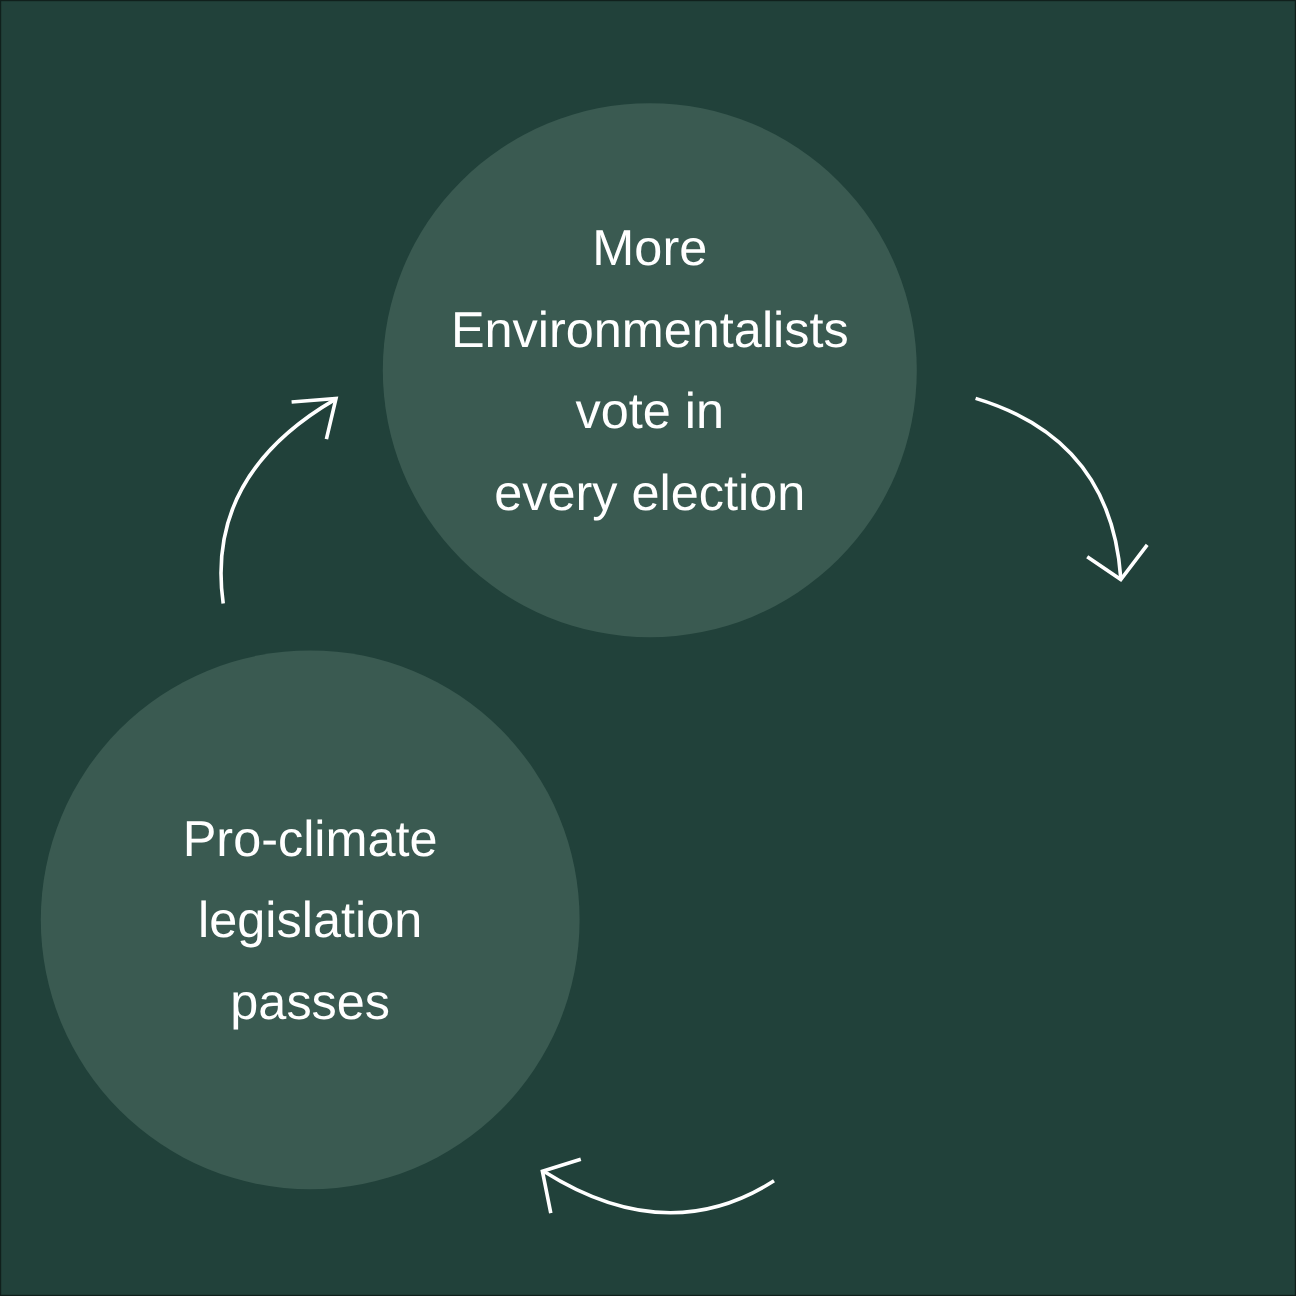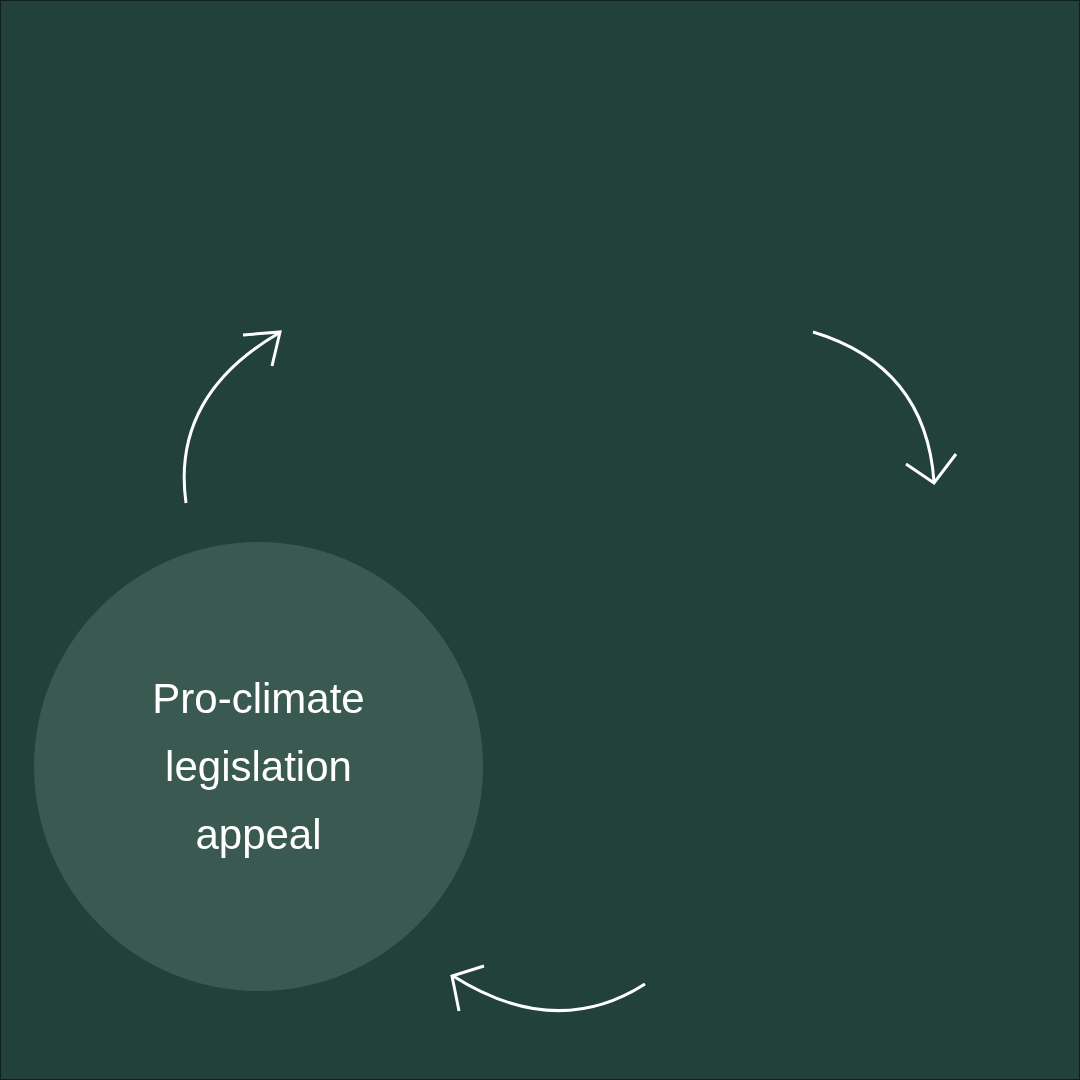--- a/index.html
+++ b/index.html
@@ -18,26 +18,32 @@
   #node-top { left: 318px; top: 85px; width: 445px; height: 445px; }
   #node-right { left: 591px; top: 530px; width: 458px; height: 458px; }
   #node-left { left: 33px; top: 541px; width: 449px; height: 449px; }
   svg.arrows { position: absolute; left: 0; top: 0; }
 </style>
 </head>
 <body>
 
 <div class="canvas">
 
+  <div class="node" id="node-top">
+    <span class="label">More
+Environmentalists
+vote in
+every election</span>
+  </div>
 
 
   <div class="node" id="node-left">
     <span class="label">Pro-climate
 legislation
-appeal</span>
+passes</span>
   </div>
 
   <svg class="arrows" width="1080" height="1080" viewBox="0 0 1080 1080" fill="none" stroke="#ffffff" stroke-width="3" stroke-linecap="butt" stroke-linejoin="miter">
     <g>
       <path d="M812 331 Q925 365 933 481"></path>
       <path d="M905 463 L933 482 L955 453"></path>
     </g>
     <g>
       <path d="M644 983 Q555 1040 452 975"></path>
       <path d="M483 965 L451 975 L458 1010"></path>

